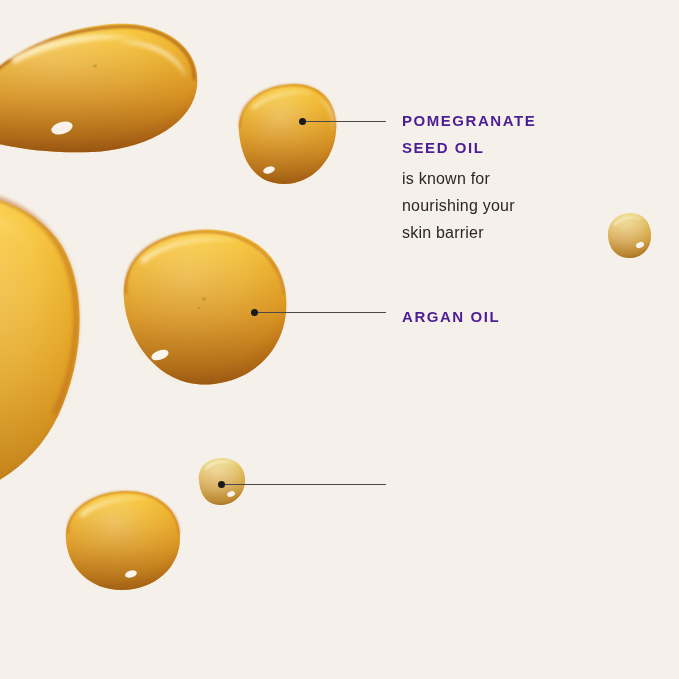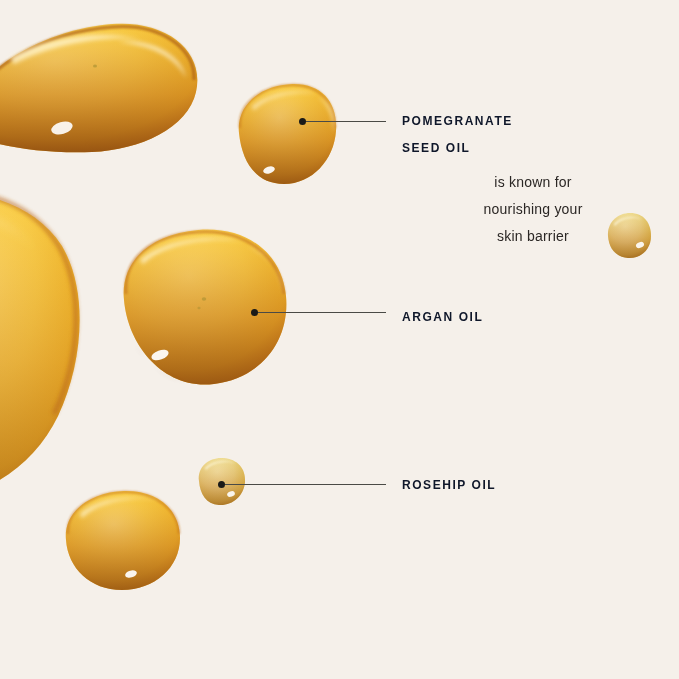--- a/index.html
+++ b/index.html
@@ -44,38 +44,37 @@
   }
 
   
   .callout {
     position: absolute;
     left: 402px;
     width: 262px;
   }
   .callout-title {
     font-family: "Liberation Sans", sans-serif;
-    font-size: 12px;
+    font-size: 15px;
     font-weight: 600;
     letter-spacing: 1.55px;
-    color: #0f172a;
+    color: #4c1d95;
     line-height: 26.5px;
     margin: 0 0 4px 0;
     white-space: pre-line;
   }
   .callout-body {
     font-family: "Liberation Sans", sans-serif;
-    font-size: 14px;
+    font-size: 16px;
     font-weight: 300;
     letter-spacing: 0.22px;
     color: #2B2725;
     line-height: 27.2px;
-    margin: 8px;
+    margin: 0;
     white-space: pre-line;
-    text-align: center;
   }
 </style>
 </head>
 <body>
 
 <div id="stage">
 
   <svg id="droplet-layer" viewBox="0 0 679 679" width="679" height="679" xmlns="http://www.w3.org/2000/svg">
     <defs>
 
@@ -218,16 +217,15 @@
     <p class="callout-body">is known for
 nourishing your
 skin barrier</p>
   </div>
 
   <div class="callout" style="top:304px;">
     <h2 class="callout-title">ARGAN OIL</h2>
   </div>
 
   <div class="callout" style="top:472px;">
-    <h2 class="callout-title">ROSEHIP OIL</h2>
   </div>
 
 </div>
 
 </body></html>

